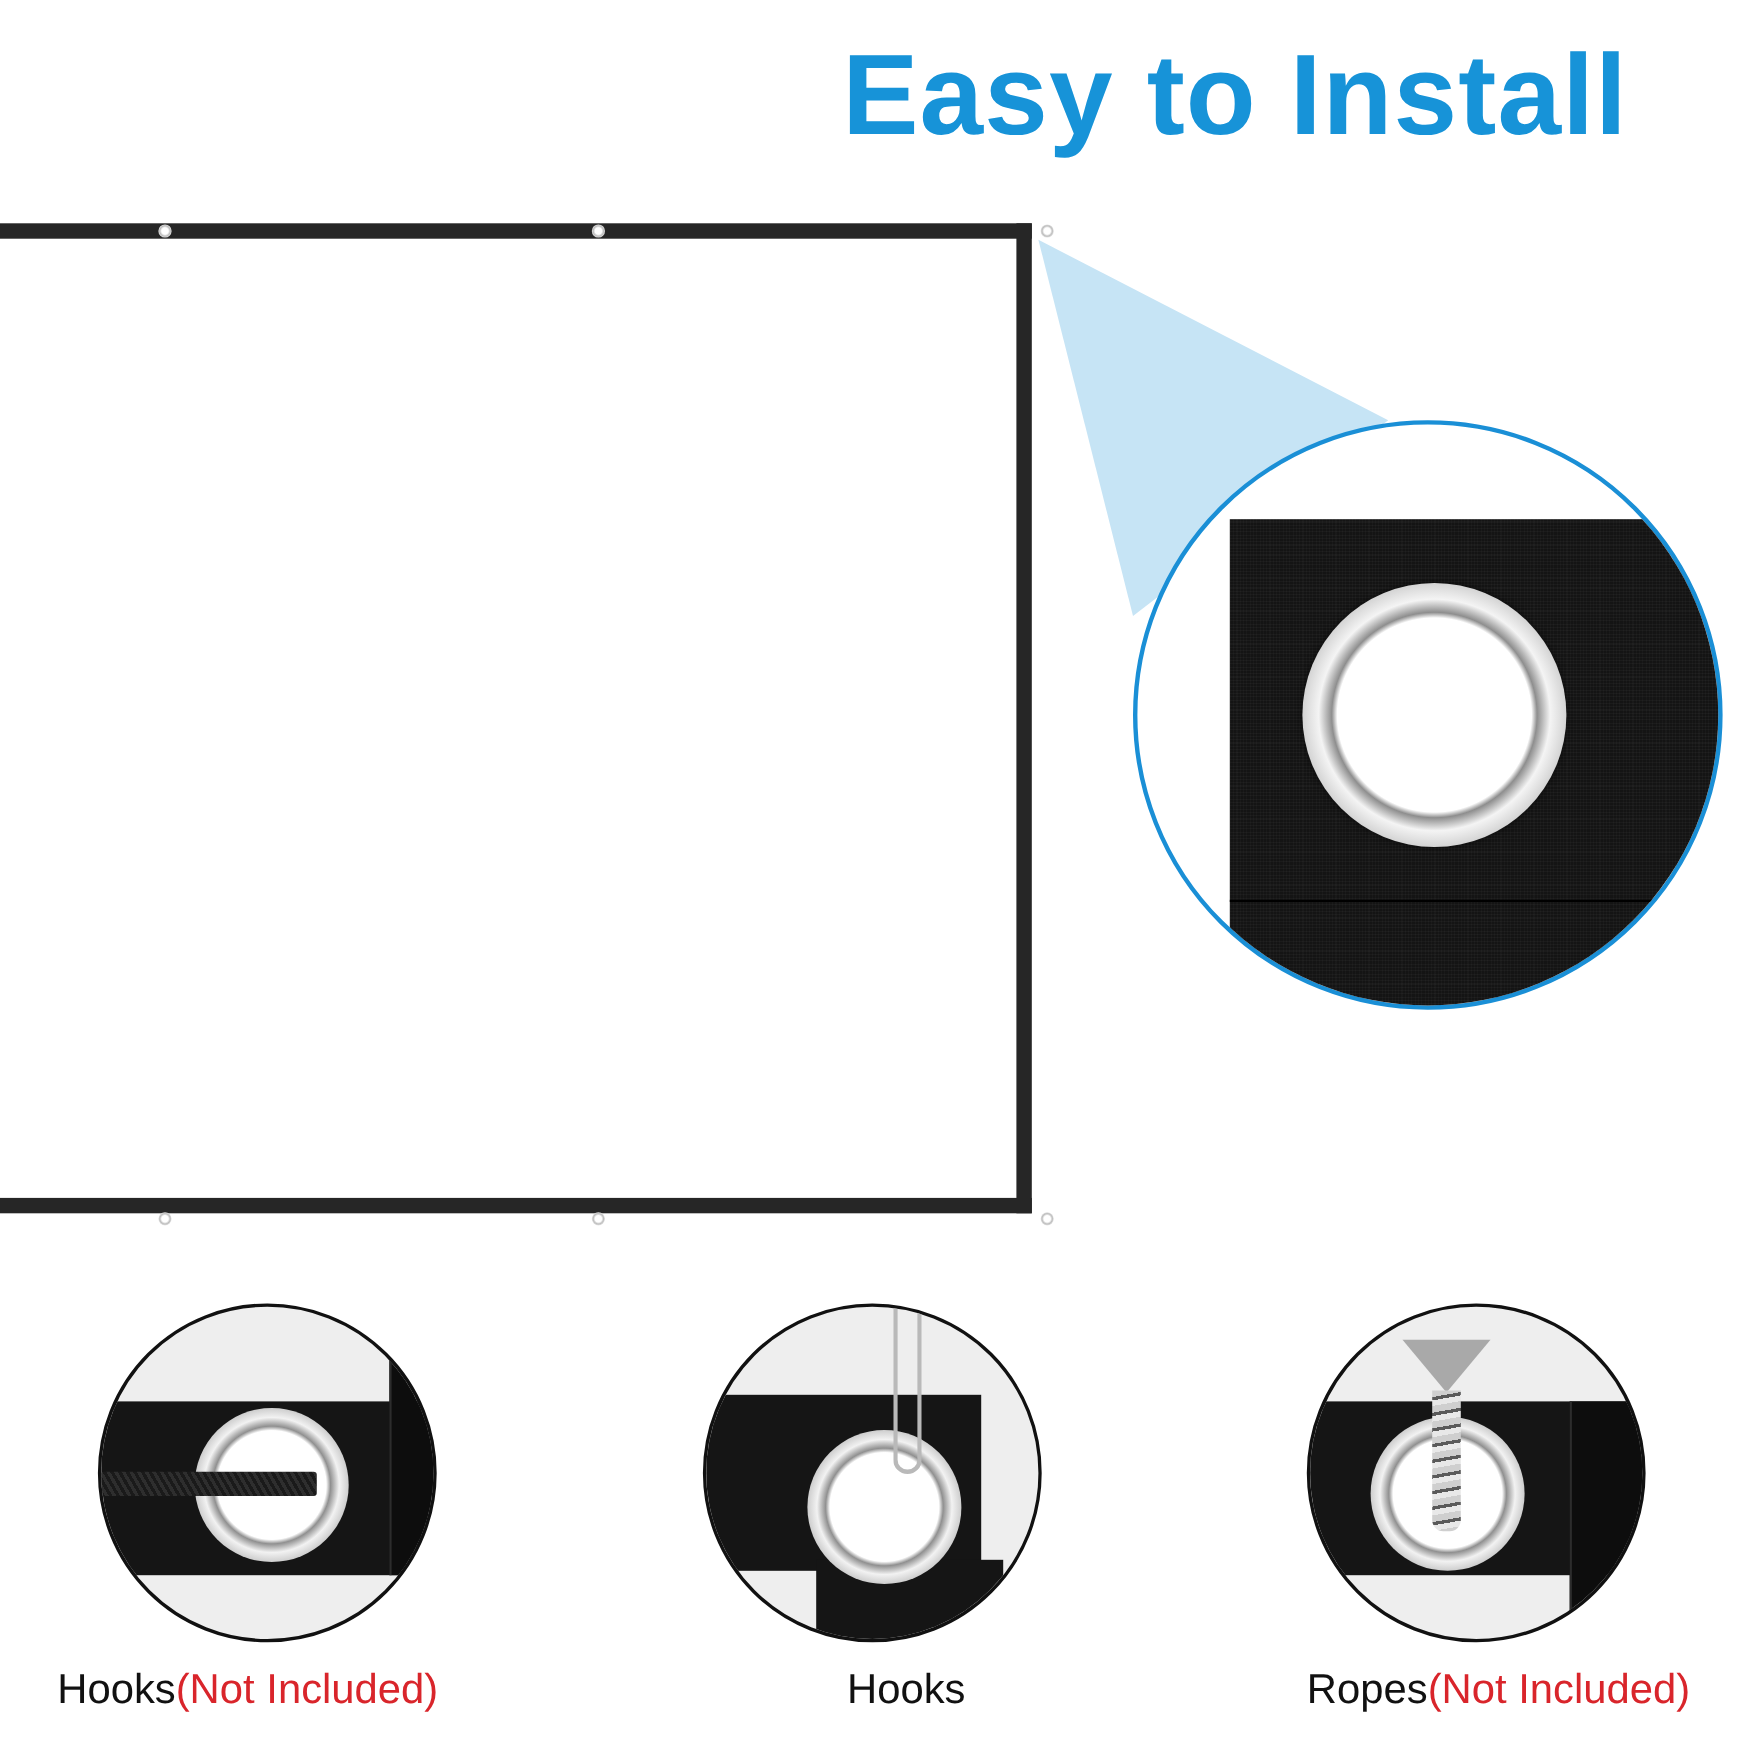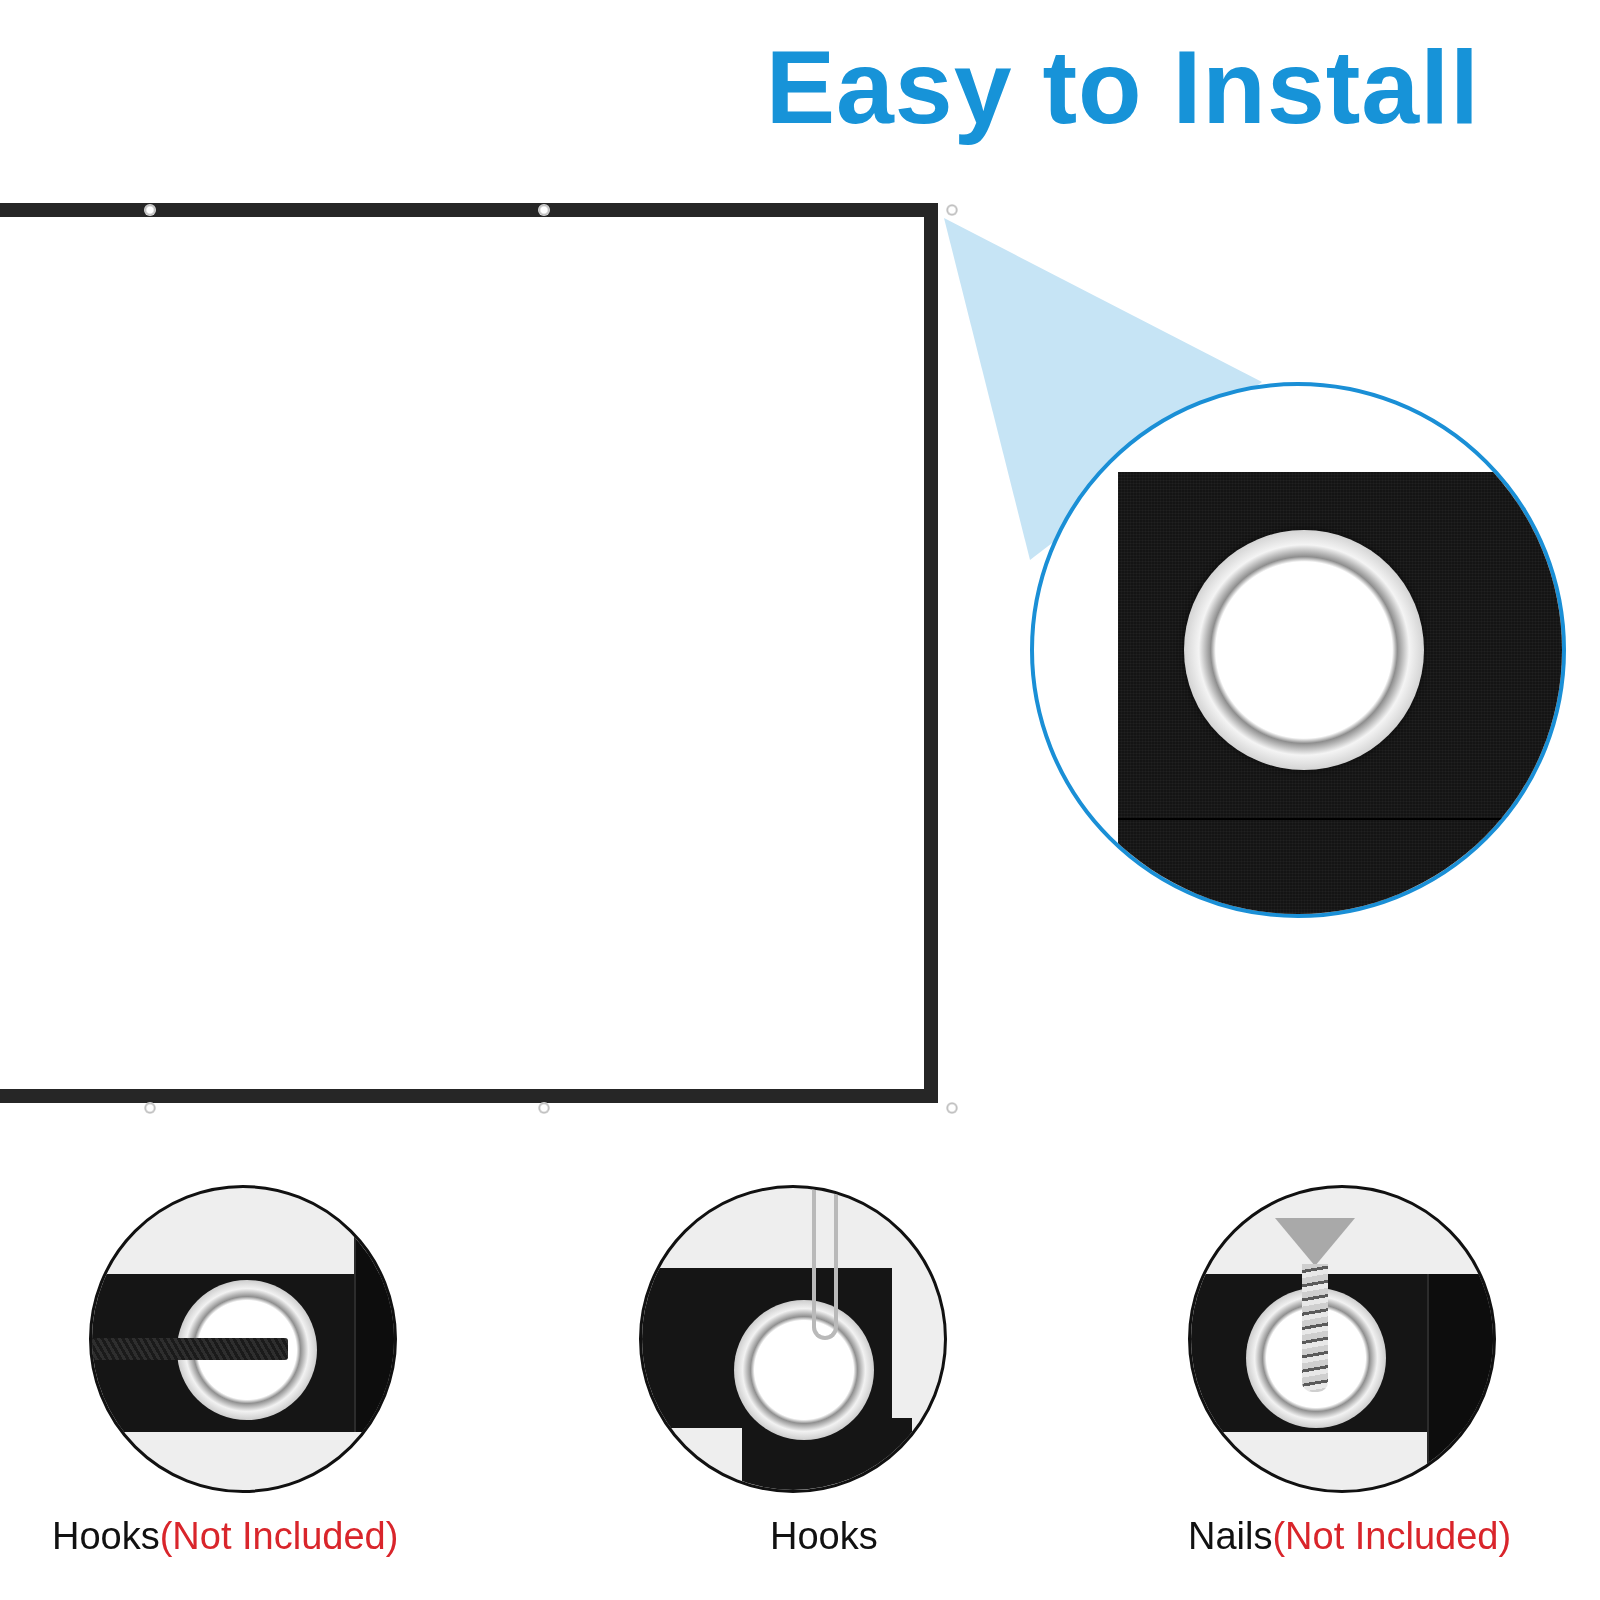--- a/index.html
+++ b/index.html
@@ -116,13 +116,13 @@
 <div class="method" style="left:1188px">
   <div class="band" style="top:86px;height:158px"></div>
   <div class="fold" style="left:236px;top:86px;width:72px;height:222px"></div>
   <div class="ring" style="left:55px;top:100px;width:140px;height:140px"></div>
   <div class="screw-head" style="left:84px;top:30px"></div>
   <div class="screw-shaft" style="left:111px;top:76px;height:128px"></div>
 </div>
 
 <div class="label" style="left:52px"><span>Hooks</span><span class="red">(Not Included)</span></div>
 <div class="label" style="left:770px"><span>Hooks</span><span class="red"></span></div>
-<div class="label" style="left:1188px"><span>Nails</span><span class="red">(Not Included)</span></div>
+<div class="label" style="left:1188px"><span>Ropes</span><span class="red">(Not Included)</span></div>
 
 </body></html>

